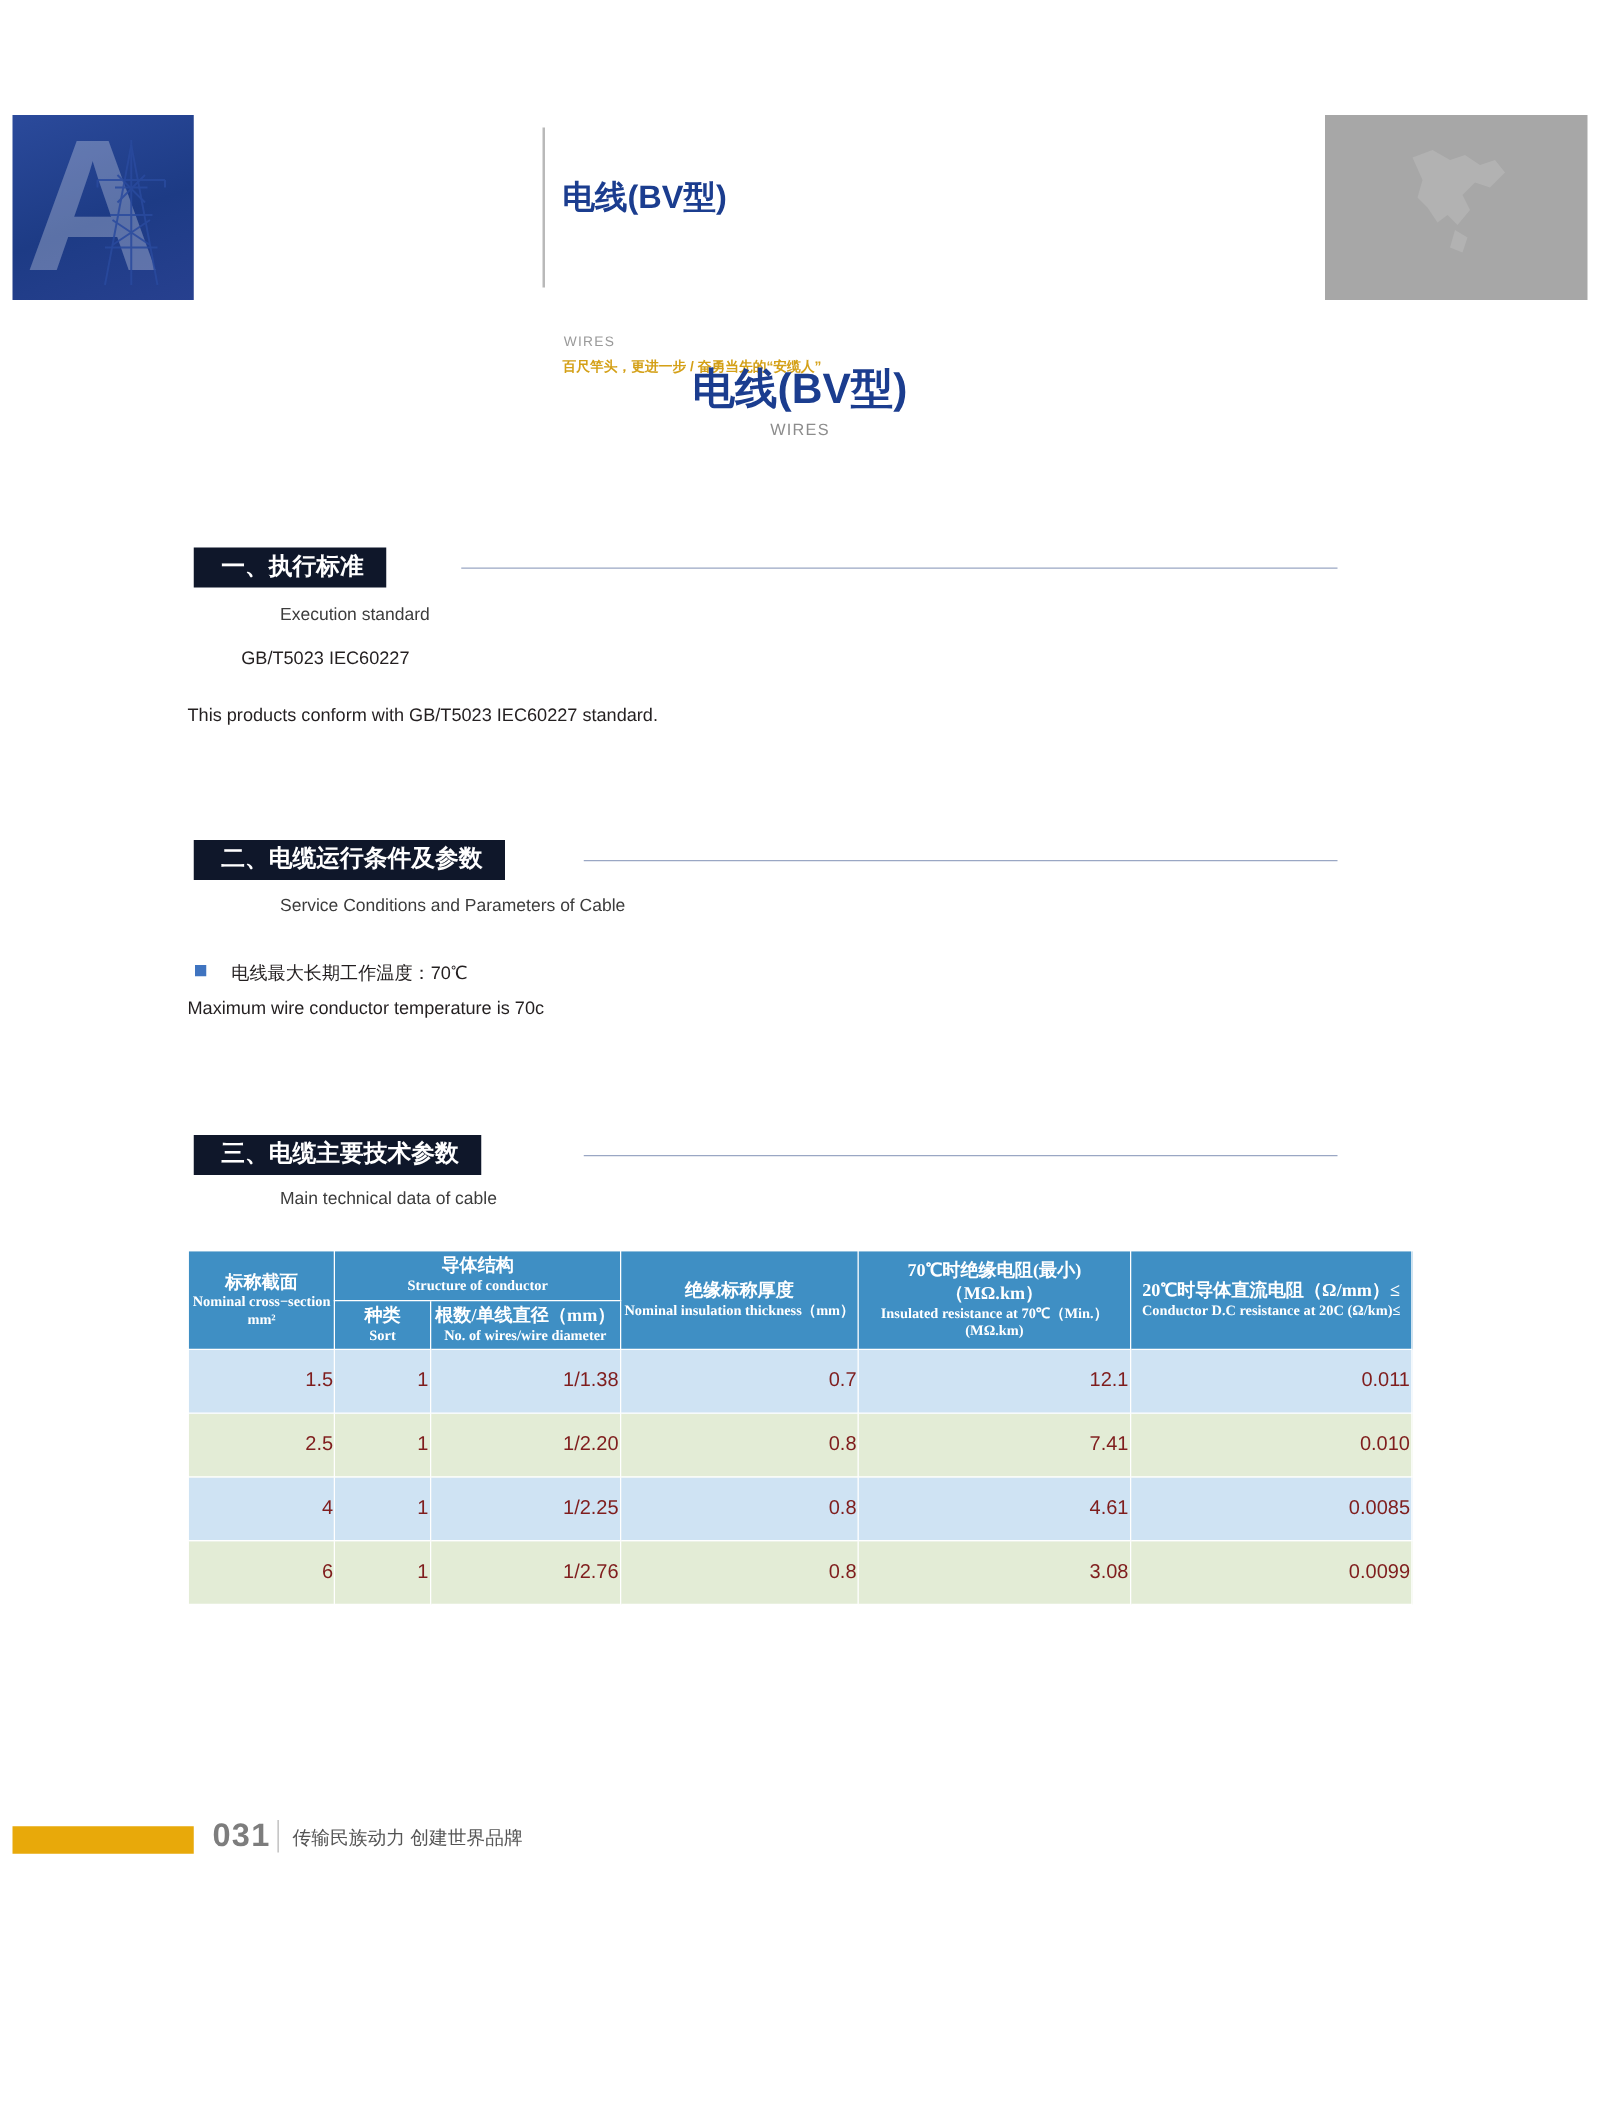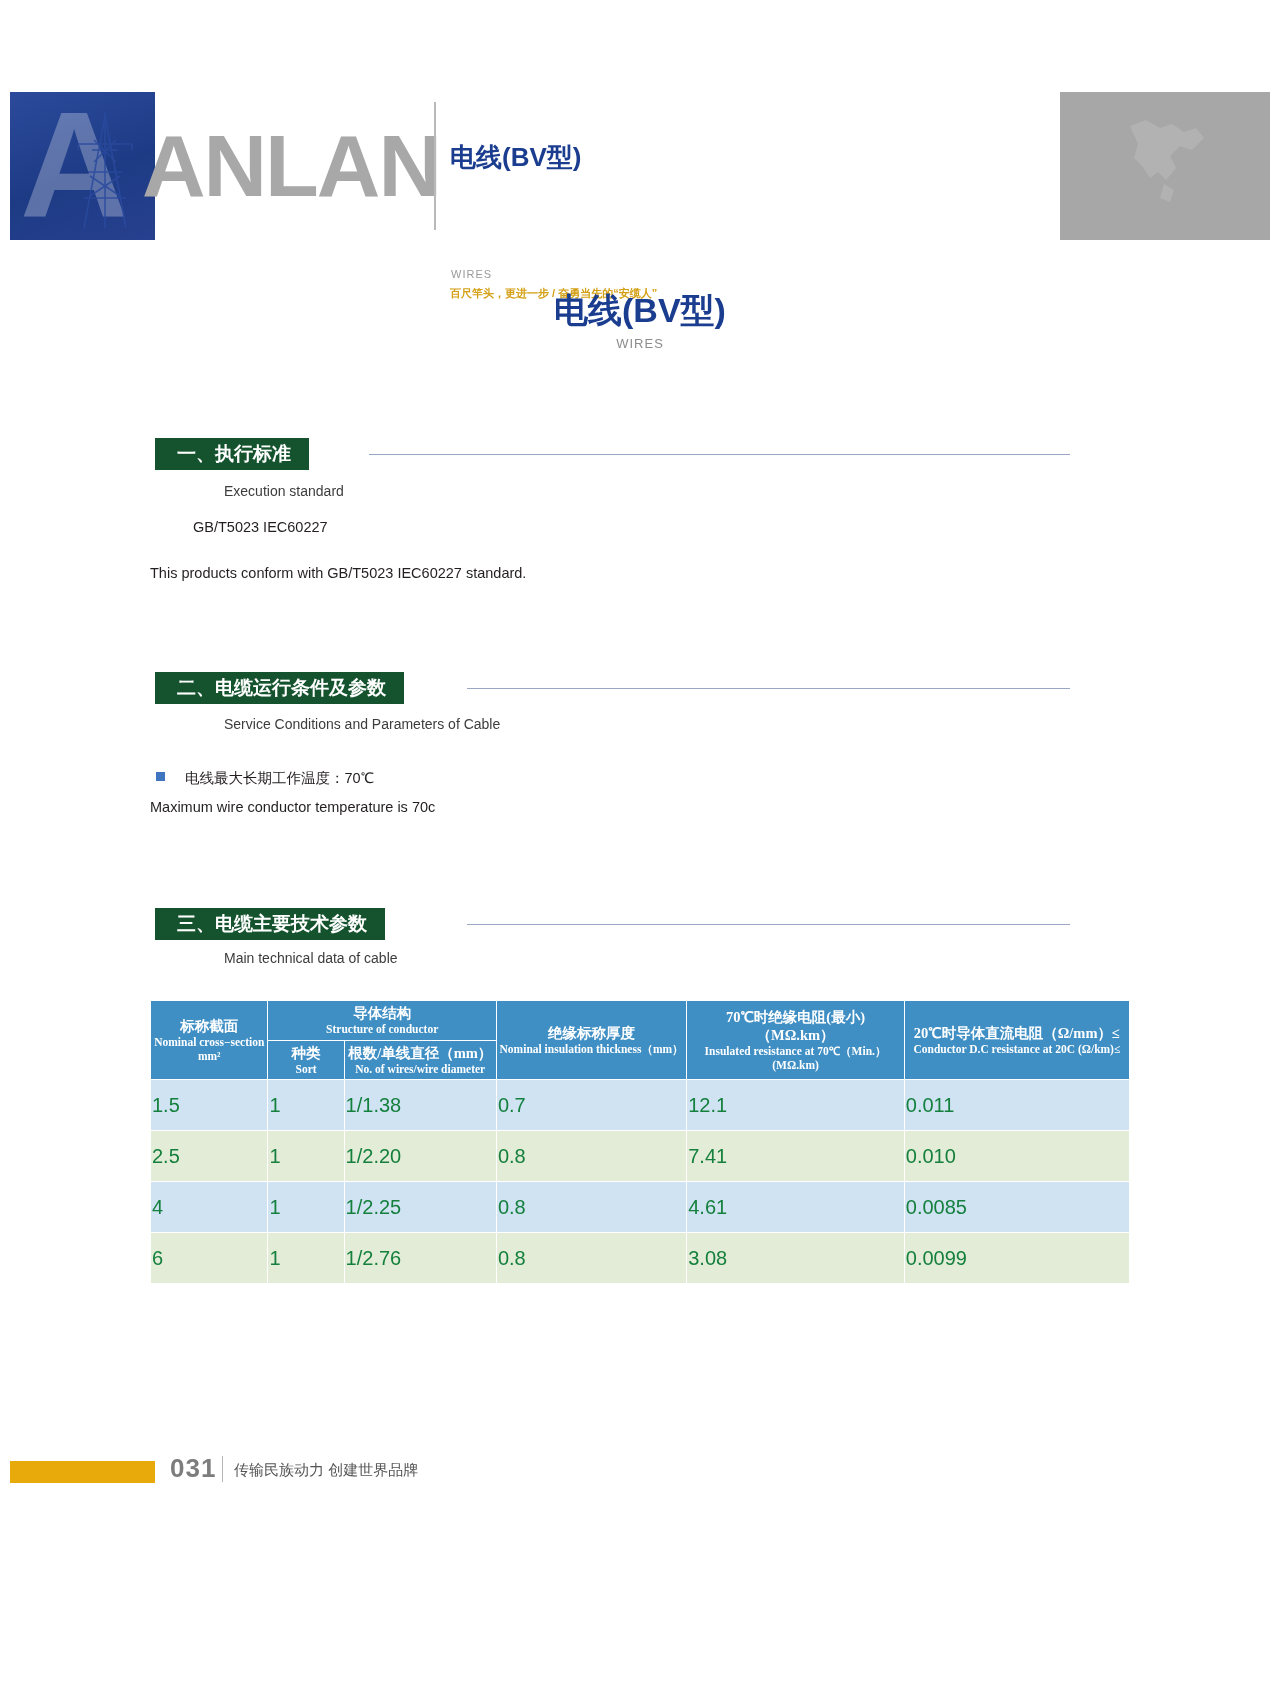--- a/index.html
+++ b/index.html
@@ -145,21 +145,21 @@
   
   .section-head {
     position: absolute;
     height: 32px;
   }
   .section-tab {
     position: absolute;
     left: 0;
     top: 0;
     height: 32px;
-    background: #14532d;
+    background: #0f172a;
     color: #ffffff;
     font-size: 19px;
     font-weight: bold;
     line-height: 32px;
     padding: 0 18px 0 22px;
     white-space: nowrap;
     box-sizing: border-box;
   }
   .section-rule {
     position: absolute;
@@ -201,24 +201,24 @@
     font-weight: bold;
     text-align: center;
     vertical-align: middle;
     padding: 3px 2px;
     line-height: 1.25;
   }
   .th-cn { font-size: 14.5px; display: block; }
   .th-en { font-size: 11.5px; display: block; }
   .tbl td {
     border: 1px solid #ffffff;
-    text-align: left;
-    font-size: 20px;
+    text-align: right;
+    font-size: 16px;
     height: 48px;
-    color: #15803d;
+    color: #7f1d1d;
     font-family: "Liberation Sans", sans-serif;
   }
   .row-a td { background: #cfe3f3; }
   .row-b td { background: #e3ecd6; margin-top: 13px; }
 
   
   .footer-bar {
     position: absolute;
     left: 10px;
     top: 1461px;
@@ -269,21 +269,20 @@
           <path d="M24 30 L46 52"></path>
           <path d="M46 30 L24 52"></path>
           <path d="M20 66 L50 86"></path>
           <path d="M50 66 L20 86"></path>
           <path d="M8 34 L62 34"></path>
           <path d="M8 34 L8 40"></path>
           <path d="M62 34 L62 40"></path>
         </g>
       </svg>
     </div>
-    <div class="logo-text">ANLAN</div>
   </div>
   <div class="header-divider"></div>
   <div class="header-cn">电线(BV型)</div>
   <div class="header-en">WIRES</div>
   <div class="header-slogan">百尺竿头，更进一步 / 奋勇当先的“安缆人”</div>
   <div class="header-gray-box">
     <svg class="map" viewBox="0 0 110 110">
       <path d="M18 20 L34 14 L48 22 L60 18 L72 26 L84 22 L92 32 L80 44 L68 40 L58 50 L64 62 L54 74 L46 66 L38 72 L30 60 L22 52 L26 38 Z" fill="#c4c4c4" opacity="0.75"></path>
       <path d="M52 78 L62 84 L58 96 L48 92 Z" fill="#c4c4c4" opacity="0.75"></path>
     </svg>

